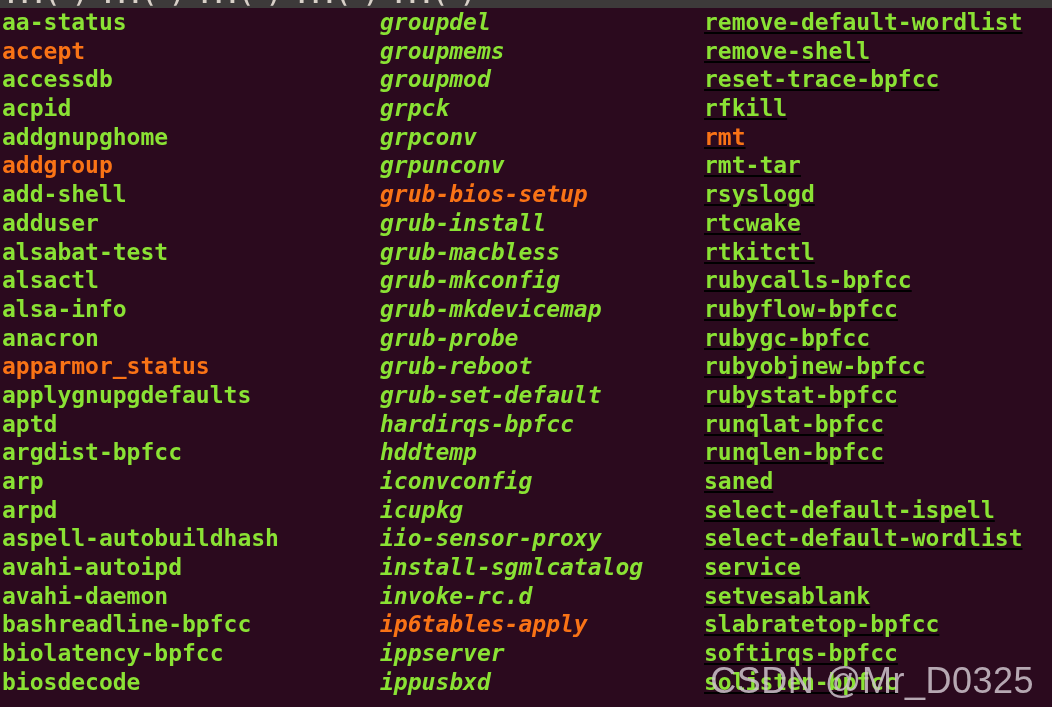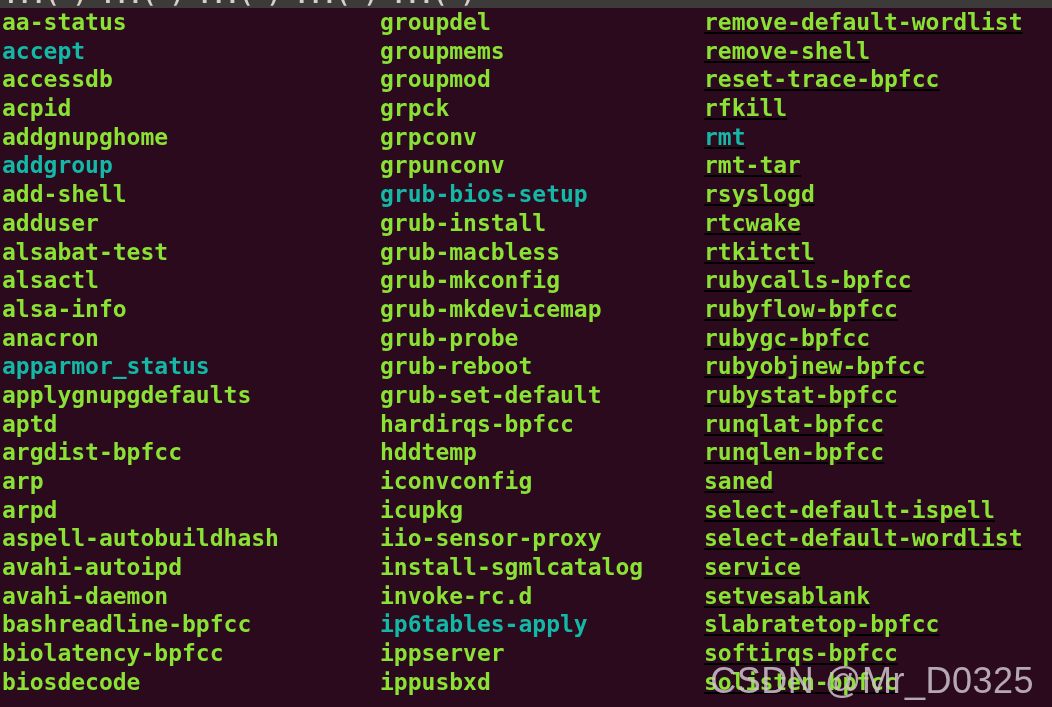--- a/index.html
+++ b/index.html
@@ -50,29 +50,29 @@
   .col {
     position: absolute;
     top: 0;
     white-space: pre;
     font-size: 23px;
     line-height: 28.7px;
     font-weight: bold;
     letter-spacing: 0px;
   }
   #col-1 { left: 2px;   width: 378px; }
-  #col-2 { left: 380px; width: 324px; }
+  #col-2 { left: 380px; width: 324px; font-style: italic; }
   #col-3 { left: 704px; width: 348px; text-decoration: underline; }
 
   .entry {
     display: block;
     height: 28.7px;
   }
   .c-green { color: #8ae234; }
-  .c-cyan  { color: #14b8a6; }
+  .c-cyan  { color: #f97316; }
 
   
   #watermark {
     position: absolute;
     right: 18px;
     bottom: 6px;
     font-family: "Liberation Sans", "DejaVu Sans", sans-serif;
     font-size: 36px;
     line-height: 40px;
     color: #cdc3cb;

